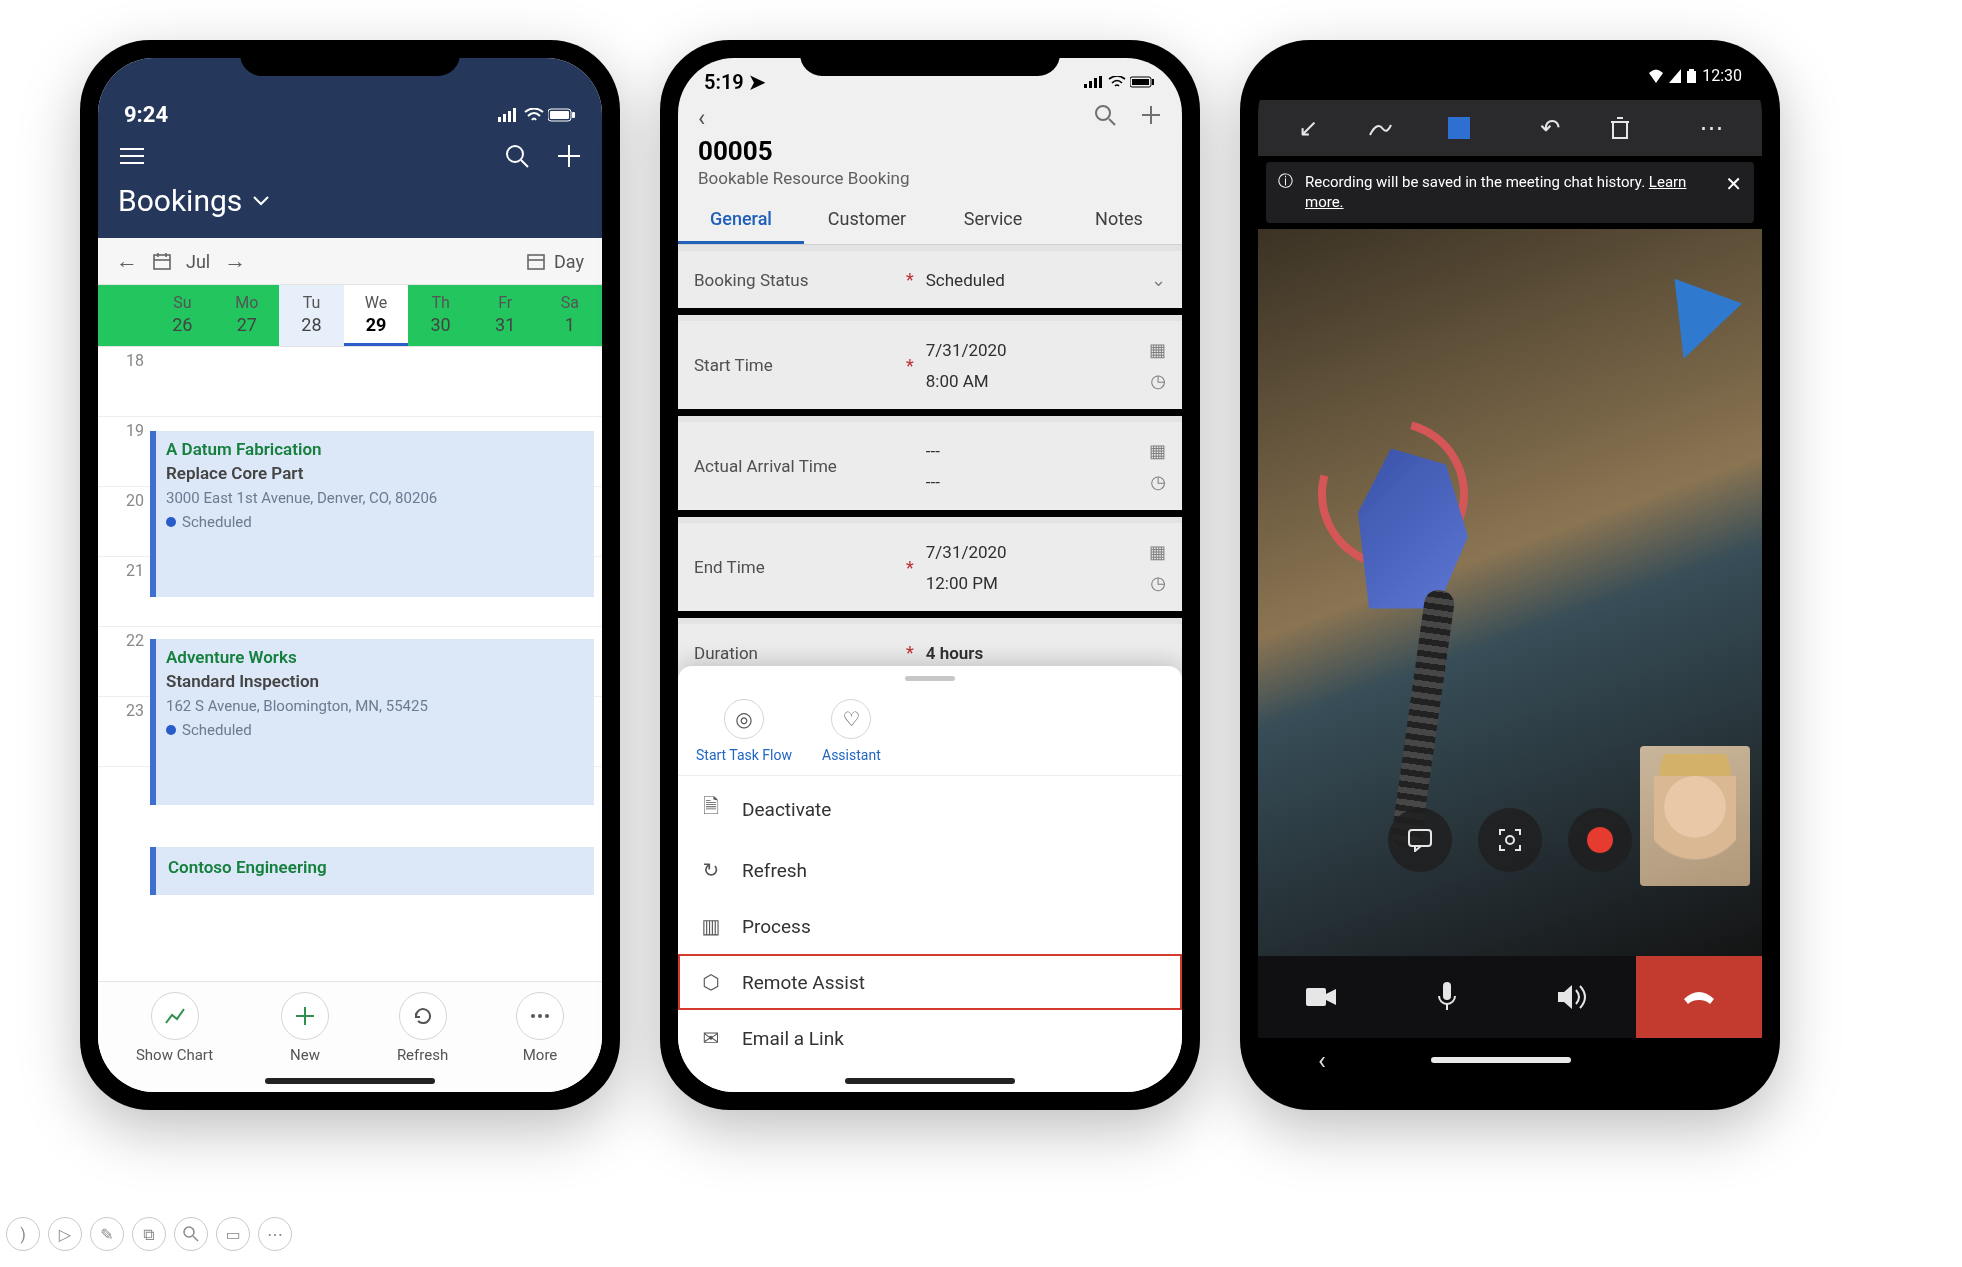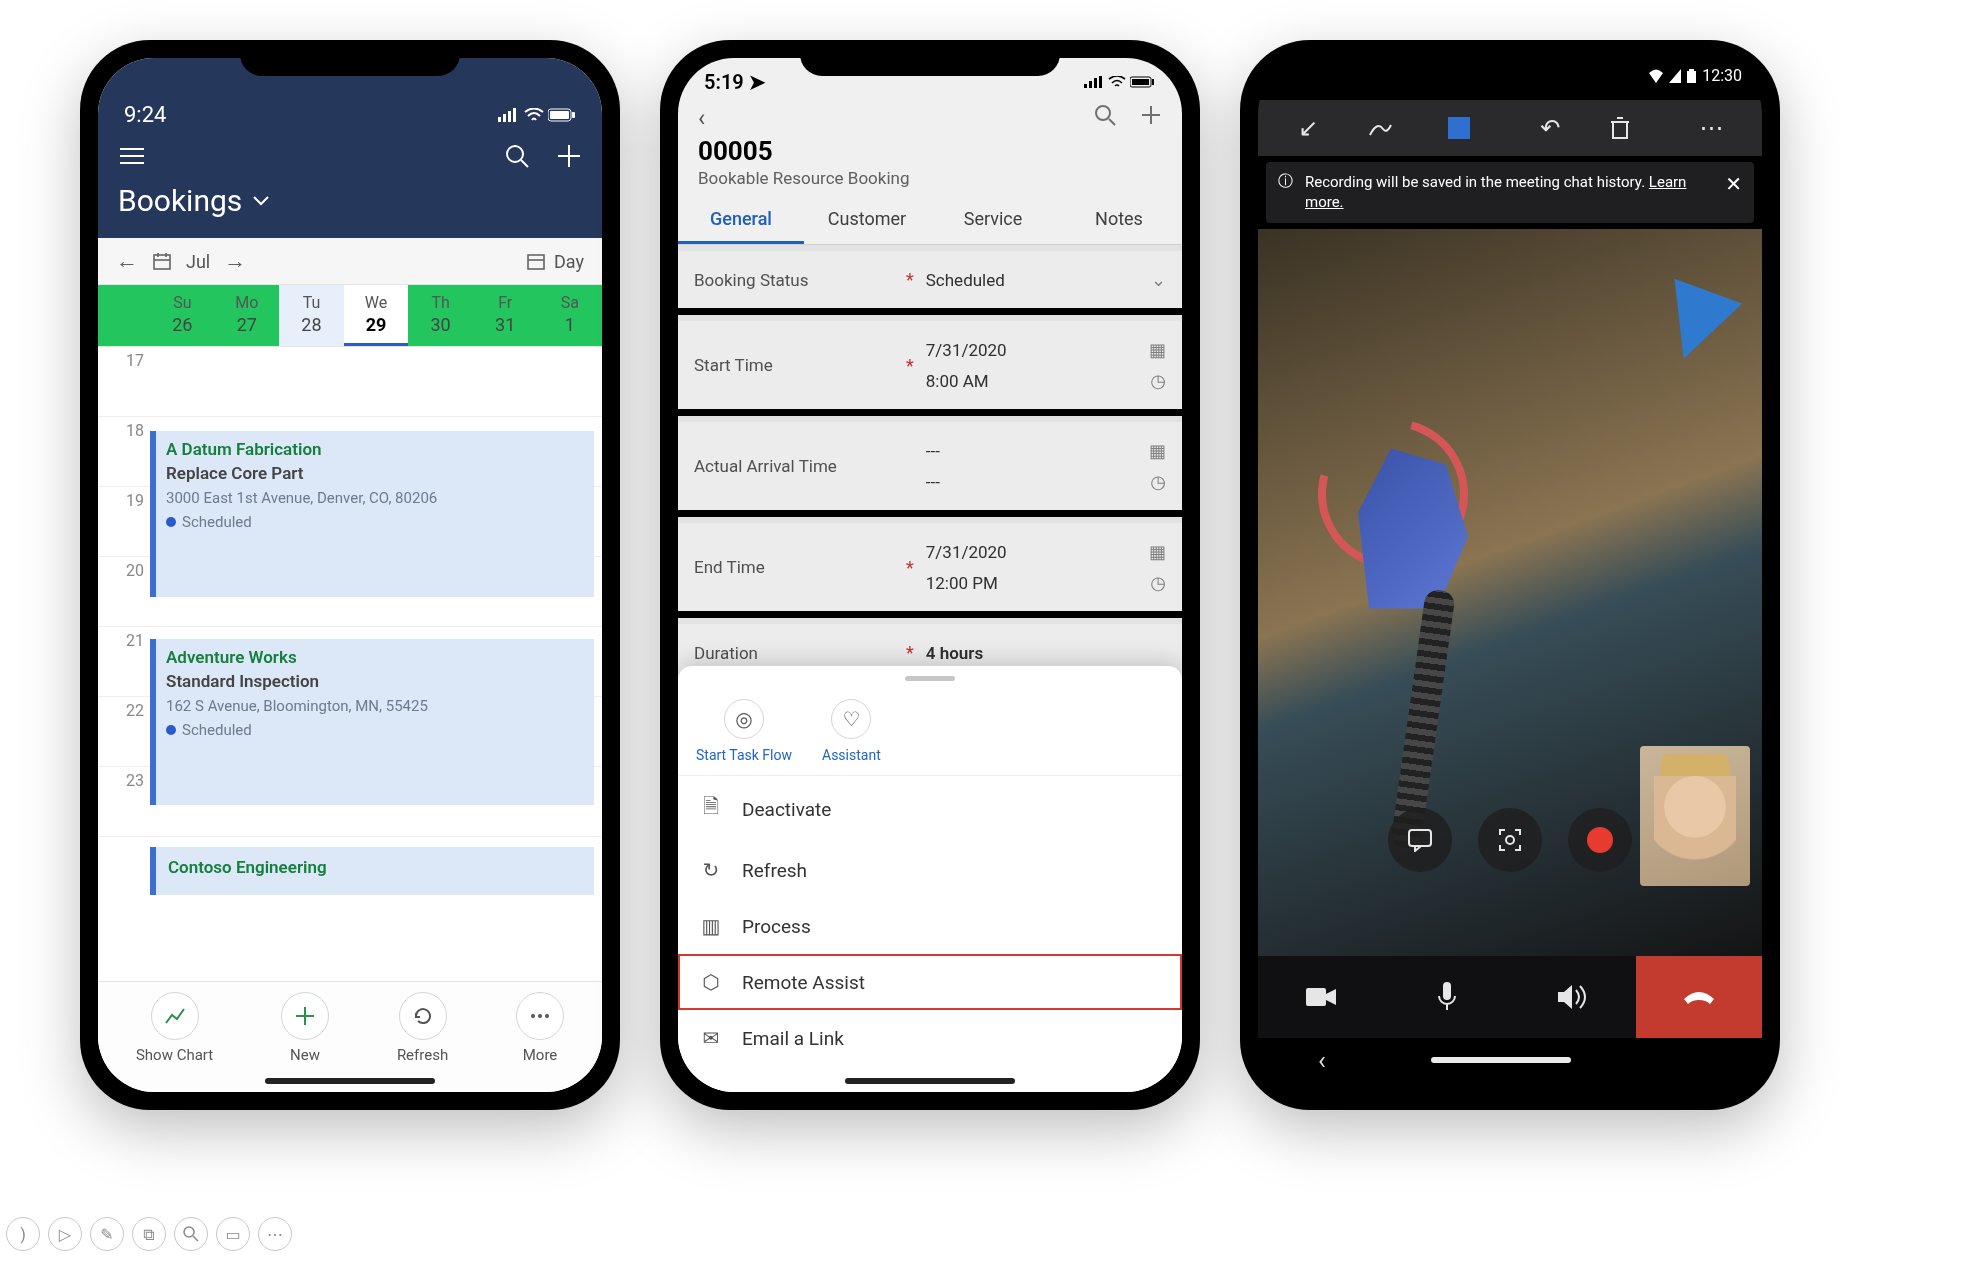--- a/index.html
+++ b/index.html
@@ -7,21 +7,21 @@
 
   .phones { position: absolute; left: 80px; top: 40px; display: flex; gap: 40px; }
   .phone { width: 540px; height: 1070px; background: #000; border-radius: 70px; padding: 18px; position: relative; box-shadow: 0 20px 60px rgba(0,0,0,0.25); }
   .phone-inner { width: 100%; height: 100%; background: #fff; border-radius: 56px; overflow: hidden; position: relative; display: flex; flex-direction: column; }
   .notch { position: absolute; top: 0; left: 50%; transform: translateX(-50%); width: 220px; height: 36px; background: #000; border-bottom-left-radius: 22px; border-bottom-right-radius: 22px; z-index: 50; }
   .notch-wide { width: 260px; height: 36px; }
   .notch-android { width: 200px; height: 30px; border-radius: 0 0 20px 20px; }
 
   
   .p1-header { background: #25375a; color: #fff; padding-top: 44px; }
-  .p1-status { display:flex; justify-content:space-between; font-size:22px; font-weight:400; padding: 0 26px 8px 26px; }
+  .p1-status { display:flex; justify-content:space-between; font-size:22px; font-weight:700; padding: 0 26px 8px 26px; }
   .p1-status-icons { display:flex; gap:4px; align-items:center; }
   .p1-toprow { display: flex; align-items: center; justify-content: space-between; padding: 8px 20px 14px 20px; }
   .p1-search-plus { display:flex; gap:26px; align-items:center; }
   .p1-title-row { padding: 0 20px 20px 20px; display:flex; align-items:center; gap:10px; }
   .p1-title { font-size: 30px; font-weight: 400; }
 
   .p1-nav { background: #f6f6f7; display:flex; align-items:center; justify-content:space-between; padding: 10px 18px; border-bottom: 1px solid #e4e4e4; color:#555; }
   .p1-nav-left { display:flex; align-items:center; gap:14px; }
   .p1-nav-right { display:flex; align-items:center; gap:8px; }
   .p1-nav-icon { font-size:22px; color:#606060; }
@@ -231,24 +231,20 @@
             </div>
           <div class="p1-day-col">
               <div class="p1-day-name">Sa</div>
               <div class="p1-day-num">1</div>
             </div>
         </div>
       </div>
 
       <div class="p1-cal-body">
         <div class="p1-hour-row">
-            <div class="p1-hour-label">17</div>
-            <div class="p1-hour-area"></div>
-          </div>
-        <div class="p1-hour-row">
             <div class="p1-hour-label">18</div>
             <div class="p1-hour-area"></div>
           </div>
         <div class="p1-hour-row">
             <div class="p1-hour-label">19</div>
             <div class="p1-hour-area"></div>
           </div>
         <div class="p1-hour-row">
             <div class="p1-hour-label">20</div>
             <div class="p1-hour-area"></div>

